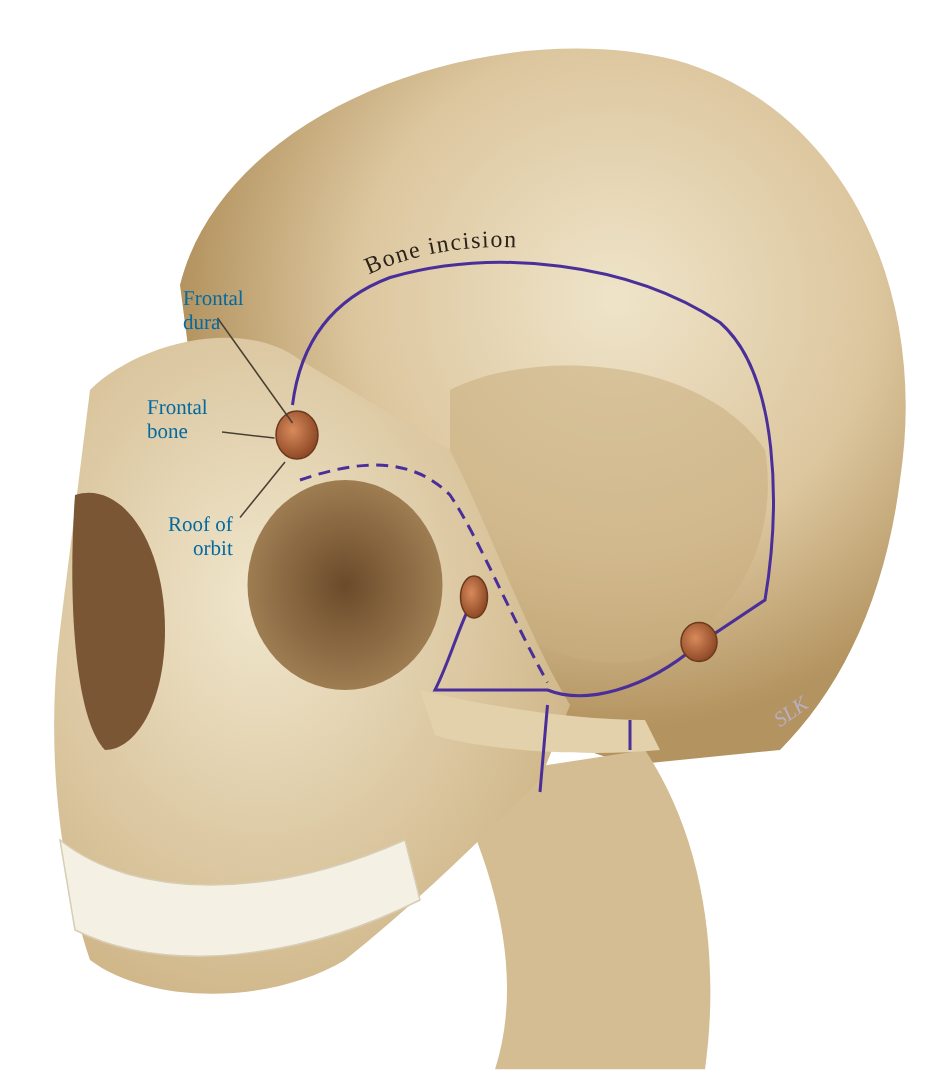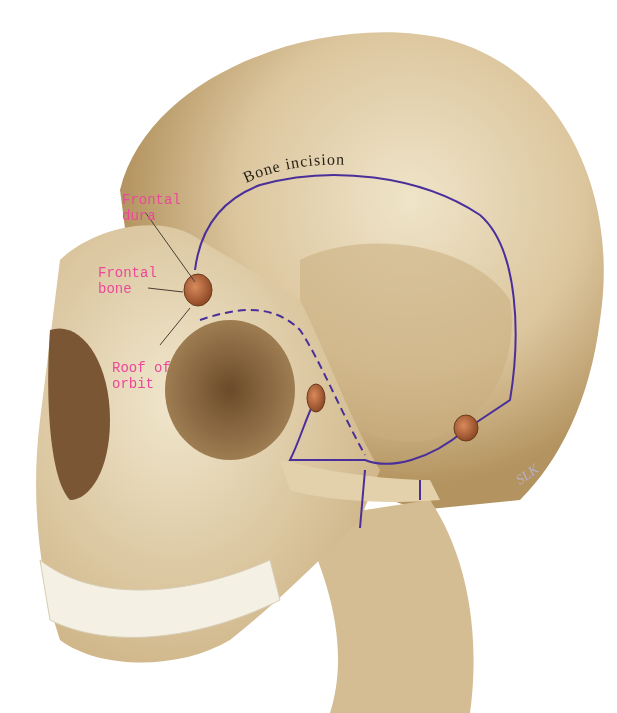--- a/index.html
+++ b/index.html
@@ -1,18 +1,18 @@
 <!DOCTYPE html>
 <html><head>
 <meta charset="utf-8">
 <style>
   html,body{margin:0;padding:0;background:#ffffff;}
   body{width:617px;height:713px;position:relative;overflow:hidden;font-family:"DejaVu Serif",serif;}
   #art{position:absolute;left:0;top:0;width:617px;height:713px;}
-  .label{position:absolute;font-family:Liberation Mono, monospace;color:#ec4899;font-size:14px;line-height:16px;}
+  .label{position:absolute;font-family:Liberation Serif, serif;color:#0369a1;font-size:14px;line-height:16px;}
 </style>
 </head>
 <body>
 
 <svg id="art" viewBox="0 0 617 713" xmlns="http://www.w3.org/2000/svg">
   <defs>
     <radialGradient id="cran" cx="0.6" cy="0.35" r="0.6">
       <stop offset="0" stop-color="#efe4c9"></stop>
       <stop offset="0.6" stop-color="#dcc69e"></stop>
       <stop offset="1" stop-color="#b3935f"></stop>
@@ -64,14 +64,14 @@
     <textPath href="#arcpath" id="arc-text">Bone incision</textPath>
   </text>
 
   <text id="sig" x="520" y="485" font-family="Liberation Serif, serif" font-style="italic" font-size="14" fill="#b7b0c4" transform="rotate(-35 520 485)">SLK</text>
 </svg>
 
 <div class="label" style="left:122px;top:192px;white-space:pre;">Frontal
 dura</div>
 <div class="label" style="left:98px;top:265px;white-space:pre;">Frontal
 bone</div>
-<div class="label" style="left:112px;top:360px;white-space:pre;">Roof of
+<div class="label" style="left:112px;top:343px;white-space:pre;text-align:right;">Roof of
 orbit</div>
 
 </body></html>

